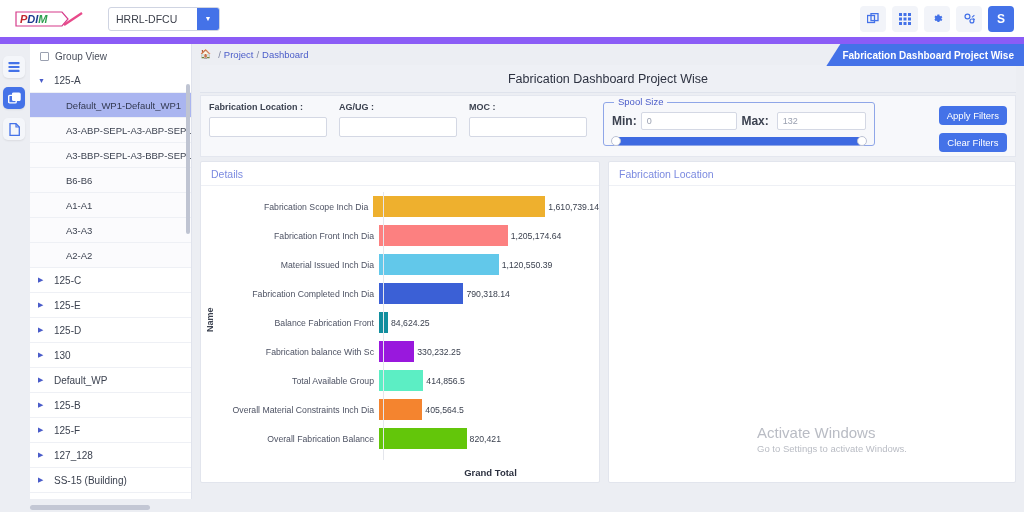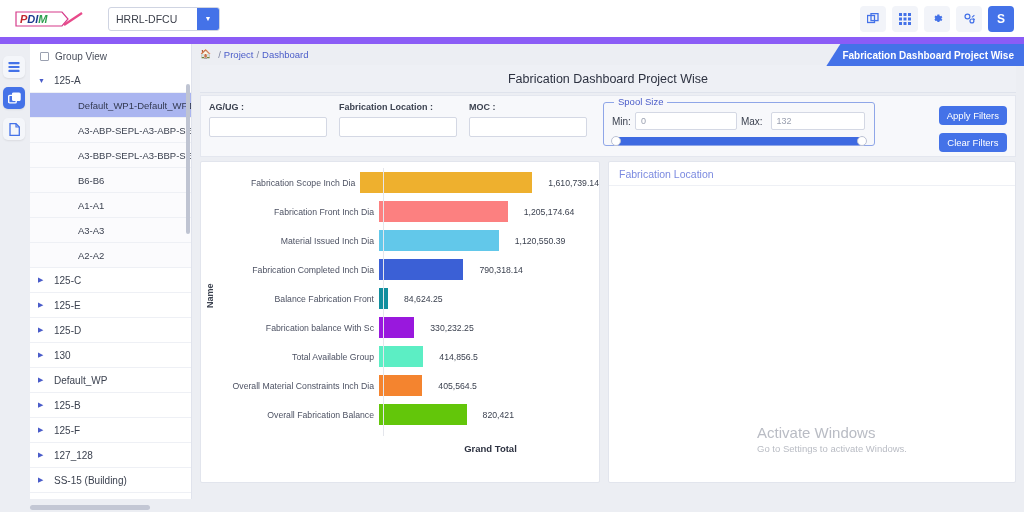--- a/index.html
+++ b/index.html
@@ -58,21 +58,21 @@
   .grouprow { display: flex; align-items: center; gap: 6px; padding: 7px 0 6px 10px; font-size: 10px; color: #4a4f5c; }
   .cbx { width: 9px; height: 9px; border: 1px solid #9aa0b0; border-radius: 1px; background: #fff; }
   .node {
     display: flex; align-items: center; height: 25px; font-size: 10px;
     color: #3c4250; border-bottom: 1px solid #eef0f5; background: #fff;
   }
   .node .arrow { width: 16px; margin-left: 8px; color: #4a5cc9; font-size: 7px; }
   .node .lbl { white-space: nowrap; }
   .child {
     display: flex; align-items: center; height: 25px; font-size: 9.5px;
-    color: #3c4250; padding-left: 48px; border-bottom: 1px solid #eef0f5;
+    color: #3c4250; padding-left: 36px; border-bottom: 1px solid #eef0f5;
     background: #fbfbfd; white-space: nowrap;
   }
   .child.sel { background: #aab5f0; color: #333a52; }
   .sb-scroll {
     position: absolute; right: 1px; top: 40px; width: 4px; height: 150px;
     background: #bfc4d2; border-radius: 2px;
   }
 
   
   .main { position: absolute; left: 192px; top: 44px; width: 832px; height: 468px; background: #eceef3; }
@@ -110,21 +110,21 @@
 
   .spoolbox {
     width: 272px; height: 44px; border: 1px solid #8fa6e8; border-radius: 3px;
     position: relative; margin-left: 4px; padding: 9px 8px 0 8px;
   }
   .spooltitle {
     position: absolute; top: -7px; left: 10px; background: #f7f8fb;
     padding: 0 4px; font-size: 9.5px; color: #4a5cc9;
   }
   .spoolrow { display: flex; align-items: center; gap: 4px; }
-  .spoolrow .sl { font-size: 10px; color: #3c4250; font-weight: normal; text-align: center; }
+  .spoolrow .sl { font-size: 12px; color: #3c4250; font-weight: bold; text-align: center; }
   .spoolrow .si {
     height: 18px; background: #fff; border: 1px solid #d4d8e4; border-radius: 2px;
     font-size: 9px; color: #9aa0b0; padding-left: 5px; display: flex; align-items: center;
   }
   .spoolrow .si.min { width: 102px; }
   .spoolrow .si.max { width: 94px; margin-left: 4px; }
   .slider {
     margin-top: 7px; height: 8px; background: #3e6ae1; border-radius: 4px;
     position: relative; width: 100%;
   }
@@ -155,21 +155,21 @@
   .ylabel {
     position: absolute; left: 4px; top: 146px; font-size: 9px; color: #3c4250;
     transform: rotate(-90deg); transform-origin: left top; white-space: nowrap; font-weight: bold;
   }
   .axis { position: absolute; left: 182px; top: 6px; width: 1px; height: 268px; background: #e4e6ec; }
   .row { display: flex; align-items: center; height: 29px; }
   .row .cat {
     width: 178px; text-align: right; padding-right: 5px; font-size: 8.7px; color: #4d5263;
     white-space: nowrap; overflow: hidden;
   }
-  .row .barwrap { flex: 1; display: flex; align-items: center; gap: 13px; }
+  .row .barwrap { flex: 1; display: flex; align-items: center; }
   .row .bar { height: 21px; }
   .row .val { font-size: 8.7px; color: #3c4250; margin-left: 3px; white-space: nowrap; }
   .gt {
     position: absolute; left: 182px; bottom: 4px; width: 215px; text-align: center;
     font-size: 9.5px; font-weight: bold; color: #2c3140;
   }
 
   
   .wm { position: absolute; right: 108px; bottom: 28px; text-align: left; color: #b9bcc4; }
   .wm .w1 { font-size: 15px; }
@@ -332,25 +332,25 @@
       <span class="sep">/</span>
       <span>Dashboard</span>
     </div>
 
     <div class="titletab">Fabrication Dashboard Project Wise</div>
 
     <div class="pagetitle">Fabrication Dashboard Project Wise</div>
 
     <div class="filterbar">
       <div class="fgroup">
+        <div class="flabel">Fabrication Location :</div>
+        <input class="finput" placeholder="" style="">
+      </div>
+      <div class="fgroup">
         <div class="flabel">AG/UG :</div>
-        <input class="finput" placeholder="" style="">
-      </div>
-      <div class="fgroup">
-        <div class="flabel">Fabrication Location :</div>
         <input class="finput" placeholder="" style="">
       </div>
       <div class="fgroup">
         <div class="flabel">MOC :</div>
         <input class="finput" placeholder="" style="">
       </div>
 
       <div class="spoolbox">
         <div class="spooltitle">Spool Size</div>
         <div class="spoolrow">
@@ -367,20 +367,21 @@
 
       <div class="filterbtns">
         <button class="fbtn">Apply Filters</button>
         <button class="fbtn">Clear Filters</button>
       </div>
     </div>
 
     <div class="panels">
 
       <div class="panel left">
+        <div class="phead">Details</div>
         <div class="chart">
           <div class="ylabel">Name</div>
           <div class="axis"></div>
           <div id="bars">
               <div class="row">
                 <div class="cat">Fabrication Scope Inch Dia</div>
                 <div class="barwrap">
                   <div class="bar" style="width: 172px; background: rgb(238, 176, 46);"></div>
                   <div class="val">1,610,739.14</div>
                 </div>

